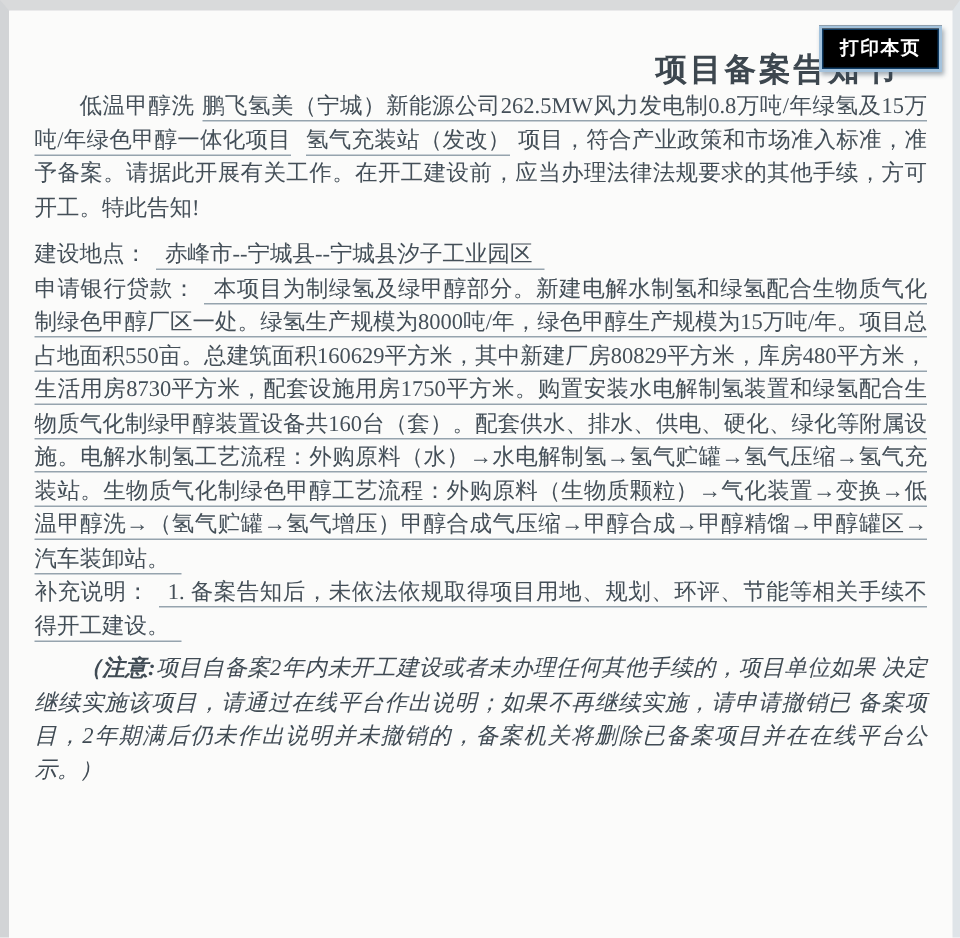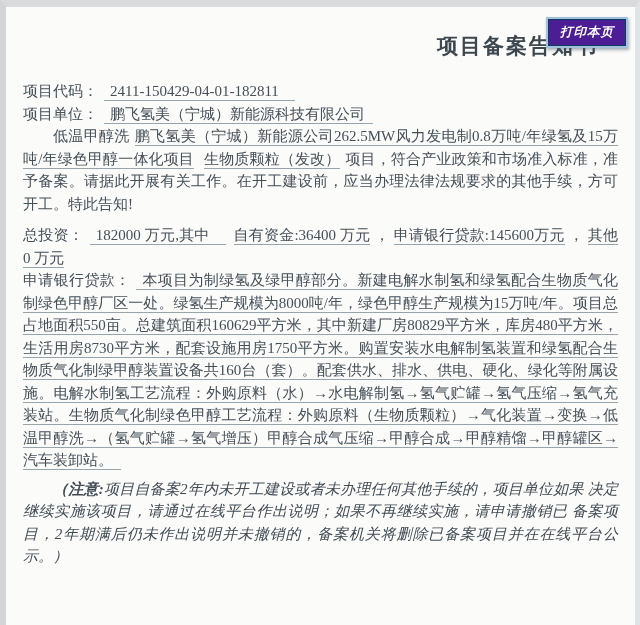--- a/index.html
+++ b/index.html
@@ -13,31 +13,30 @@
     border-top: 7px solid #d9dadb;
     border-left: 6px solid #d2d4d6;
     border-right: 5px solid #dfe4e8;
     font-family: "Liberation Serif", "DejaVu Serif", serif;
     color: #444f58;
     position: relative;
   }
   .print-btn {
     position: absolute;
     top: 10px; right: 7px;
-    background: #4c1d95;
+    background: #000000;
     color: #ffffff;
     font-family: "Liberation Sans", sans-serif;
     font-size: 12.5px;
     font-weight: bold;
     letter-spacing: 1px;
     padding: 5px 12px;
     border: 2px solid #a3c2dc;
     box-shadow: 1px 2px 3px rgba(60,80,100,0.45), inset 0 0 0 1px #0f3b63;
     cursor: pointer;
-    font-style: italic;
   }
   .title {
     margin-top: 25px;
     text-align: right;
     padding-right: 37px;
     font-size: 21px;
     font-weight: bold;
     letter-spacing: 2px;
     color: #3d474f;
   }
@@ -70,32 +69,29 @@
 </style>
 </head>
 <body>
 
 <button class="print-btn">打印本页</button>
 
 <div class="title">项目备案告知书</div>
 
 <div class="content">
 
-  <div class="fields">
-    <p><span>项目代码：</span><span class="u fld pad-r">2411-150429-04-01-182811</span></p>
-    <p><span>项目单位：</span><span class="u fld">鹏飞氢美（宁城）新能源科技有限公司</span></p>
-  </div>
 
-  <p class="para"><span>低温甲醇洗</span><span class="u seg">鹏飞氢美（宁城）新能源公司262.5MW风力发电制0.8万吨/年绿氢及15万吨/年绿色甲醇一体化项目</span><span class="u seg">生物质颗粒（发改）</span><span>项目，符合产业政策和市场准入标准，准予备案。请据此开展有关工作。在开工建设前，应当办理法律法规要求的其他手续，方可开工。特此告知!</span></p>
+  <p class="para"><span>低温甲醇洗</span><span class="u seg">鹏飞氢美（宁城）新能源公司262.5MW风力发电制0.8万吨/年绿氢及15万吨/年绿色甲醇一体化项目</span><span class="u seg">氢气充装站（发改）</span><span>项目，符合产业政策和市场准入标准，准予备案。请据此开展有关工作。在开工建设前，应当办理法律法规要求的其他手续，方可开工。特此告知!</span></p>
 
   <div class="details">
+    <p><span>建设地点：</span><span class="u fld">赤峰市--宁城县--宁城县汐子工业园区</span></p>
 
-    <p><span>总投资：</span><span class="u fld pad-r">182000 万元,其中</span><span class="u inv-seg">自有资金:36400 万元</span><span class="comma">，</span><span class="u">申请银行贷款:145600万元</span><span class="comma">，</span><span class="u">其他0 万元</span></p>
 
 
     <p><span>申请银行贷款：</span><span class="u fld">本项目为制绿氢及绿甲醇部分。新建电解水制氢和绿氢配合生物质气化制绿色甲醇厂区一处。绿氢生产规模为8000吨/年，绿色甲醇生产规模为15万吨/年。项目总占地面积550亩。总建筑面积160629平方米，其中新建厂房80829平方米，库房480平方米，生活用房8730平方米，配套设施用房1750平方米。购置安装水电解制氢装置和绿氢配合生物质气化制绿甲醇装置设备共160台（套）。配套供水、排水、供电、硬化、绿化等附属设施。电解水制氢工艺流程：外购原料（水）→水电解制氢→氢气贮罐→氢气压缩→氢气充装站。生物质气化制绿色甲醇工艺流程：外购原料（生物质颗粒）→气化装置→变换→低温甲醇洗→（氢气贮罐→氢气增压）甲醇合成气压缩→甲醇合成→甲醇精馏→甲醇罐区→汽车装卸站。</span></p>
 
+    <p><span>补充说明：</span><span class="u fld">1. 备案告知后，未依法依规取得项目用地、规划、环评、节能等相关手续不得开工建设。</span></p>
 
   </div>
 
   <p class="note"><span class="note-prefix">（注意:</span><span>项目自备案2年内未开工建设或者未办理任何其他手续的，项目单位如果 决定继续实施该项目，请通过在线平台作出说明；如果不再继续实施，请申请撤销已 备案项目，2年期满后仍未作出说明并未撤销的，备案机关将删除已备案项目并在在线平台公示。）</span></p>
 
 </div>
 
 </body></html>

